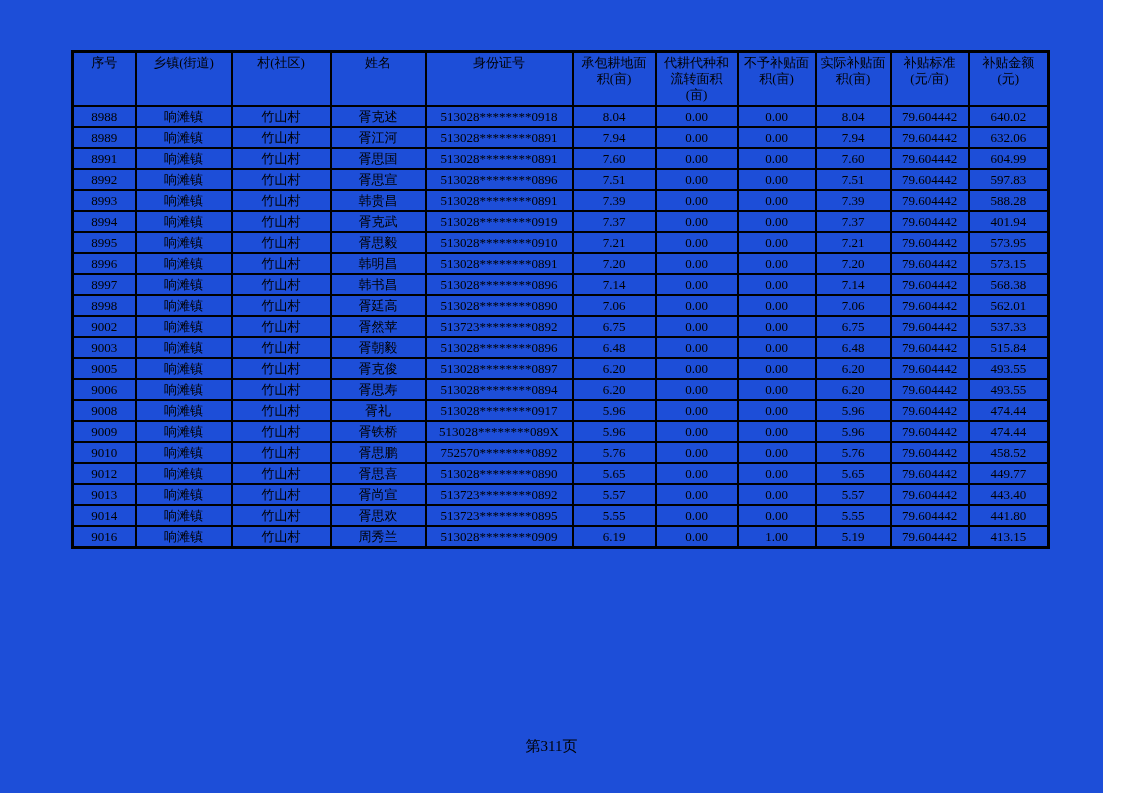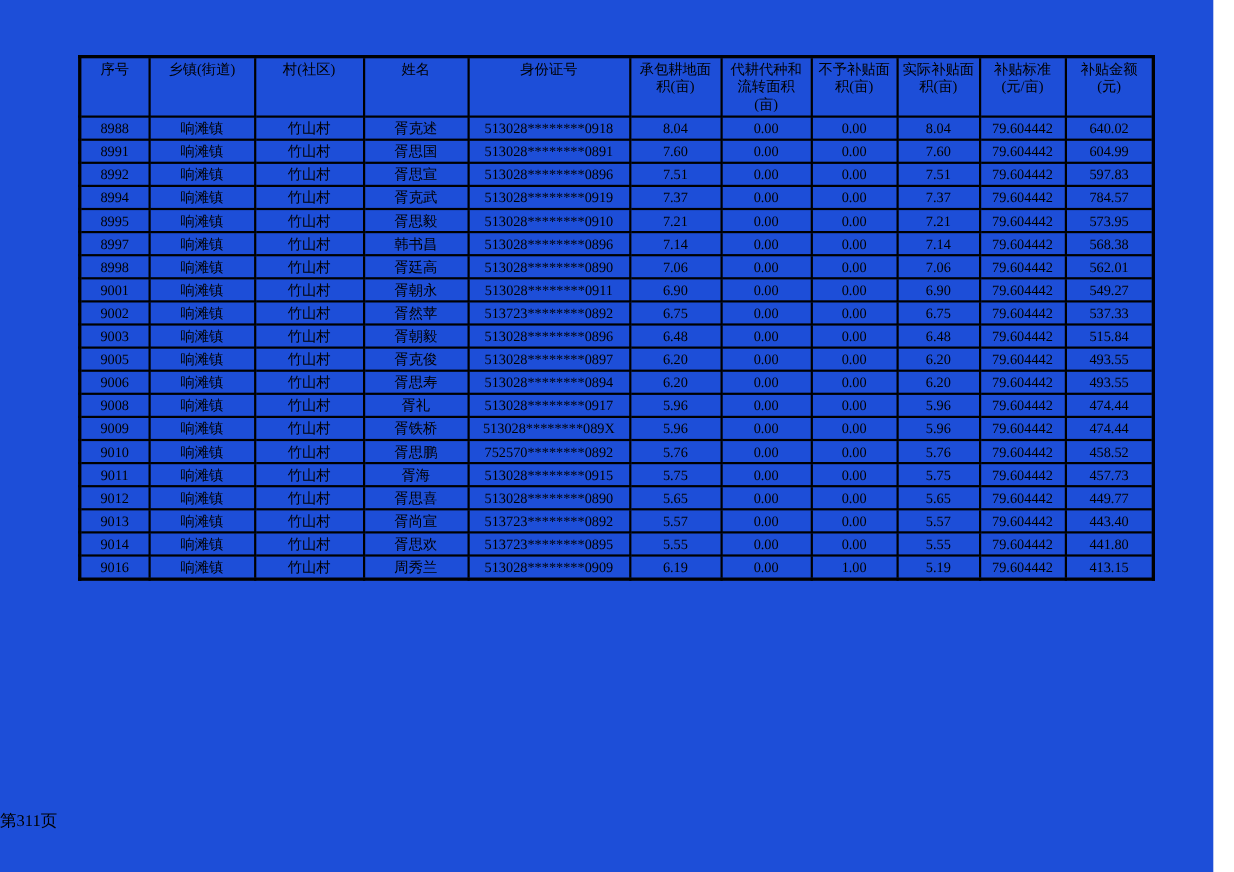--- a/index.html
+++ b/index.html
@@ -49,21 +49,21 @@
     line-height: 15px;
     padding: 0 2px;
     height: 19px;
     white-space: nowrap;
   }
   .footer {
     position: absolute;
     left: 0;
     top: 737px;
     width: 100%;
-    text-align: left;
+    text-align: center;
     font-size: 15px;
   }
 </style>
 </head>
 <body>
 
 <div class="page">
 
   <div class="table-wrap">
     <table class="subsidy">
@@ -110,20 +110,33 @@
     <td>胥克述</td>
     <td>513028********0918</td>
     <td>8.04</td>
     <td>0.00</td>
     <td>0.00</td>
     <td>8.04</td>
     <td>79.604442</td>
     <td>640.02</td>
   </tr>
           <tr>
+    <td>8989</td>
+    <td>响滩镇</td>
+    <td>竹山村</td>
+    <td>胥江河</td>
+    <td>513028********0891</td>
+    <td>7.94</td>
+    <td>0.00</td>
+    <td>0.00</td>
+    <td>7.94</td>
+    <td>79.604442</td>
+    <td>632.06</td>
+  </tr>
+          <tr>
     <td>8991</td>
     <td>响滩镇</td>
     <td>竹山村</td>
     <td>胥思国</td>
     <td>513028********0891</td>
     <td>7.60</td>
     <td>0.00</td>
     <td>0.00</td>
     <td>7.60</td>
     <td>79.604442</td>
@@ -136,46 +149,72 @@
     <td>胥思宣</td>
     <td>513028********0896</td>
     <td>7.51</td>
     <td>0.00</td>
     <td>0.00</td>
     <td>7.51</td>
     <td>79.604442</td>
     <td>597.83</td>
   </tr>
           <tr>
+    <td>8993</td>
+    <td>响滩镇</td>
+    <td>竹山村</td>
+    <td>韩贵昌</td>
+    <td>513028********0891</td>
+    <td>7.39</td>
+    <td>0.00</td>
+    <td>0.00</td>
+    <td>7.39</td>
+    <td>79.604442</td>
+    <td>588.28</td>
+  </tr>
+          <tr>
     <td>8994</td>
     <td>响滩镇</td>
     <td>竹山村</td>
     <td>胥克武</td>
     <td>513028********0919</td>
     <td>7.37</td>
     <td>0.00</td>
     <td>0.00</td>
     <td>7.37</td>
     <td>79.604442</td>
-    <td>784.57</td>
+    <td>401.94</td>
   </tr>
           <tr>
     <td>8995</td>
     <td>响滩镇</td>
     <td>竹山村</td>
     <td>胥思毅</td>
     <td>513028********0910</td>
     <td>7.21</td>
     <td>0.00</td>
     <td>0.00</td>
     <td>7.21</td>
     <td>79.604442</td>
     <td>573.95</td>
   </tr>
           <tr>
+    <td>8996</td>
+    <td>响滩镇</td>
+    <td>竹山村</td>
+    <td>韩明昌</td>
+    <td>513028********0891</td>
+    <td>7.20</td>
+    <td>0.00</td>
+    <td>0.00</td>
+    <td>7.20</td>
+    <td>79.604442</td>
+    <td>573.15</td>
+  </tr>
+          <tr>
     <td>8997</td>
     <td>响滩镇</td>
     <td>竹山村</td>
     <td>韩书昌</td>
     <td>513028********0896</td>
     <td>7.14</td>
     <td>0.00</td>
     <td>0.00</td>
     <td>7.14</td>
     <td>79.604442</td>
@@ -188,33 +227,20 @@
     <td>胥廷高</td>
     <td>513028********0890</td>
     <td>7.06</td>
     <td>0.00</td>
     <td>0.00</td>
     <td>7.06</td>
     <td>79.604442</td>
     <td>562.01</td>
   </tr>
           <tr>
-    <td>9001</td>
-    <td>响滩镇</td>
-    <td>竹山村</td>
-    <td>胥朝永</td>
-    <td>513028********0911</td>
-    <td>6.90</td>
-    <td>0.00</td>
-    <td>0.00</td>
-    <td>6.90</td>
-    <td>79.604442</td>
-    <td>549.27</td>
-  </tr>
-          <tr>
     <td>9002</td>
     <td>响滩镇</td>
     <td>竹山村</td>
     <td>胥然苹</td>
     <td>513723********0892</td>
     <td>6.75</td>
     <td>0.00</td>
     <td>0.00</td>
     <td>6.75</td>
     <td>79.604442</td>
@@ -292,33 +318,20 @@
     <td>胥思鹏</td>
     <td>752570********0892</td>
     <td>5.76</td>
     <td>0.00</td>
     <td>0.00</td>
     <td>5.76</td>
     <td>79.604442</td>
     <td>458.52</td>
   </tr>
           <tr>
-    <td>9011</td>
-    <td>响滩镇</td>
-    <td>竹山村</td>
-    <td>胥海</td>
-    <td>513028********0915</td>
-    <td>5.75</td>
-    <td>0.00</td>
-    <td>0.00</td>
-    <td>5.75</td>
-    <td>79.604442</td>
-    <td>457.73</td>
-  </tr>
-          <tr>
     <td>9012</td>
     <td>响滩镇</td>
     <td>竹山村</td>
     <td>胥思喜</td>
     <td>513028********0890</td>
     <td>5.65</td>
     <td>0.00</td>
     <td>0.00</td>
     <td>5.65</td>
     <td>79.604442</td>

